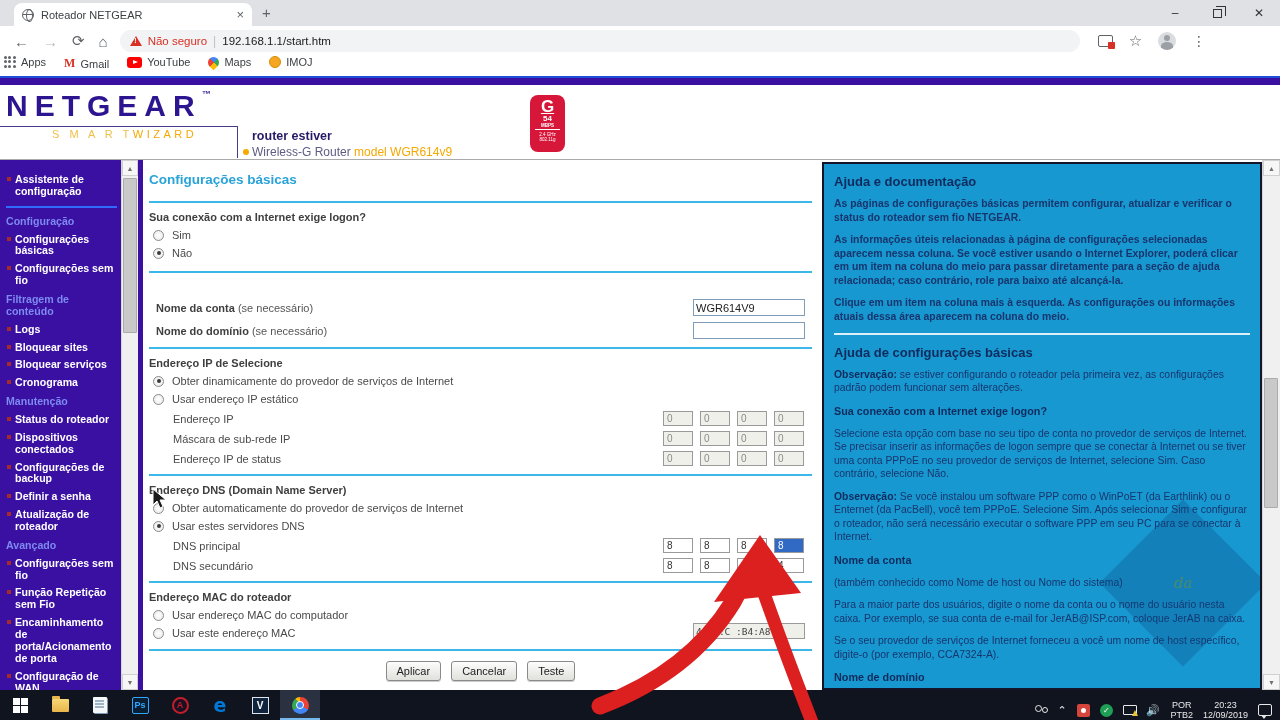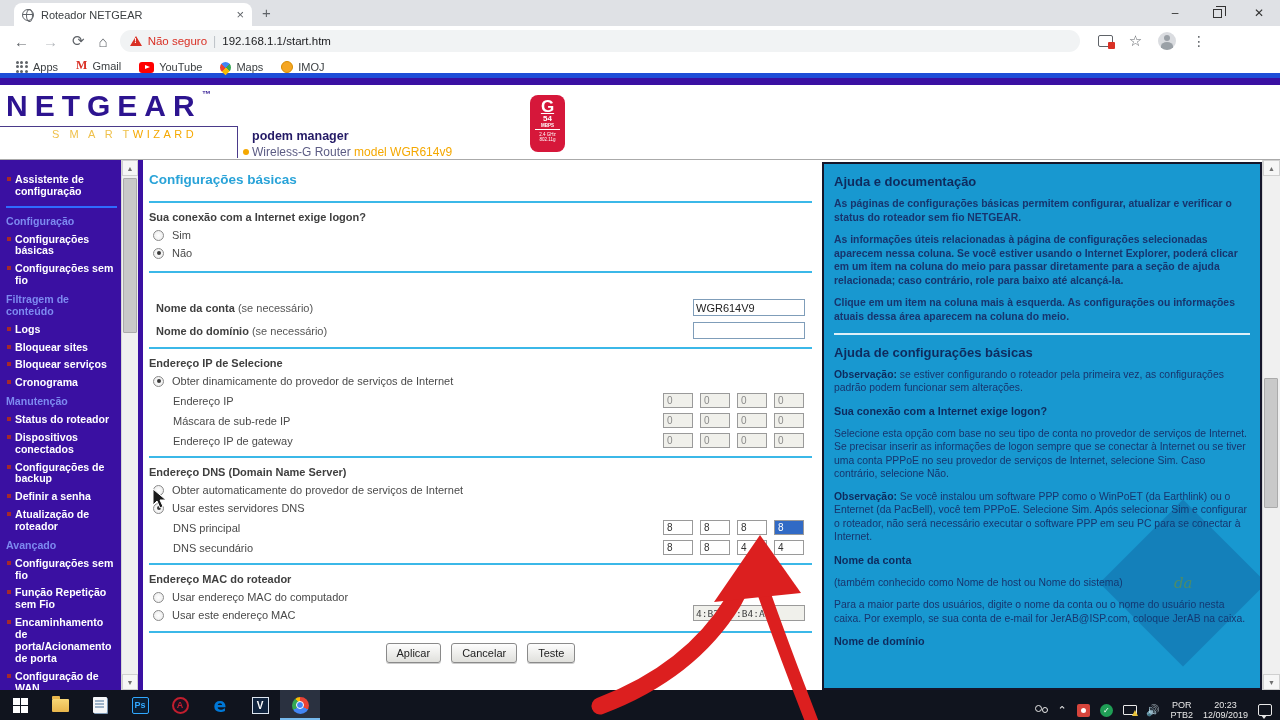--- a/index.html
+++ b/index.html
@@ -30,21 +30,21 @@
   .urltext { color:#202124; font-size:11.5px; }
   .addr-right { display:flex; align-items:center; gap:16px; margin-left:18px; }
   .site-ic { width:15px; height:12px; border:1.4px solid #5F6368; border-radius:2px; position:relative; }
   .site-ic::after { content:""; position:absolute; right:-3px; bottom:-3px; width:7px; height:7px; background:#D93025; border-radius:1px; }
   .star { font-size:15px; color:#5F6368; }
   .avatar { width:18px; height:18px; border-radius:50%; background:#DADCE0; position:relative; overflow:hidden; }
   .avatar::before { content:""; position:absolute; left:6px; top:3px; width:6px; height:6px; border-radius:50%; background:#9AA0A6; }
   .avatar::after { content:""; position:absolute; left:3px; top:10px; width:12px; height:8px; border-radius:50% 50% 0 0; background:#9AA0A6; }
   .kebab { font-size:14px; color:#5F6368; letter-spacing:0; }
 
-  #bookmarks { position:absolute; left:0; top:56px; width:1280px; height:22px; background:#fff; border-bottom:5px solid #1d4ed8; display:flex; align-items:flex-end; gap:18px; padding-left:16px; }
+  #bookmarks { position:absolute; left:0; top:56px; width:1280px; height:22px; background:#fff; border-bottom:2px solid #1d4ed8; display:flex; align-items:flex-start; gap:18px; padding-left:4px; }
   .bm { display:flex; align-items:center; gap:5px; font-size:11px; color:#3C4043; }
   .ic-apps { width:12px; height:12px; display:grid; grid-template-columns:repeat(3,3px); grid-template-rows:repeat(3,3px); gap:1.3px; }
   .ic-apps i { background:#5F6368; border-radius:50%; }
   .ic-gmail { color:#D93025; font-weight:bold; font-size:12px; font-family:"Liberation Serif",serif; }
   .ic-yt { width:15px; height:11px; background:#FF0000; border-radius:3px; position:relative; }
   .ic-yt::after { content:""; position:absolute; left:5.5px; top:3px; border-left:5px solid #fff; border-top:2.8px solid transparent; border-bottom:2.8px solid transparent; }
   .ic-maps { width:11px; height:11px; background:conic-gradient(#4285F4 0 25%, #34A853 0 50%, #FBBC05 0 75%, #EA4335 0); border-radius:50% 50% 50% 0; transform:rotate(-45deg); }
   .ic-imoj { width:12px; height:12px; border-radius:50%; background:#F5A623; border:1px solid #D78C00; }
 
   
@@ -219,21 +219,21 @@
       <span>IMOJ</span>
     </span>
 </div>
 
 <div id="topbar"></div>
 <div id="ngheader">
   <div class="ng-logo"><span>NETGEAR</span><span class="ng-tm">™</span></div>
   <div class="ng-rule-h"></div>
   <div class="ng-rule-v"></div>
   <div class="ng-smart"><span class="s1">S M A R T</span><span class="s2">WIZARD</span></div>
-  <div class="ng-rm">podem manager</div>
+  <div class="ng-rm">router estiver</div>
   <div class="ng-dot"></div>
   <div class="ng-sub"><span>Wireless-G Router </span><span class="model">model WGR614v9</span></div>
   <div class="gbadge">
     <div class="g">G</div>
     <div class="n54">54</div>
     <div class="mbps">MBPS</div>
     <div class="tiny">2.4 GHz</div>
     <div class="tiny">802.11g</div>
   </div>
 </div>
@@ -319,20 +319,24 @@
   <div class="trule"></div>
 
   <div class="qhead">Endereço IP de Selecione</div>
   <div>
 
       <div class="radio-row">
         <span class="radio checked"></span>
         <span class="radio-label">Obter dinamicamente do provedor de serviços de Internet</span>
       </div>
 
+      <div class="radio-row">
+        <span class="radio"></span>
+        <span class="radio-label">Usar endereço IP estático</span>
+      </div>
     </div>
   <div>
 
       <div class="octet-row">
         <span class="octet-label">Endereço IP</span>
         <span class="octets">
           <span class="octet">0</span>
           <span class="octet">0</span>
           <span class="octet">0</span>
           <span class="octet">0</span>
@@ -343,21 +347,21 @@
         <span class="octet-label">Máscara de sub-rede IP</span>
         <span class="octets">
           <span class="octet">0</span>
           <span class="octet">0</span>
           <span class="octet">0</span>
           <span class="octet">0</span>
         </span>
       </div>
 
       <div class="octet-row">
-        <span class="octet-label">Endereço IP de gateway</span>
+        <span class="octet-label">Endereço IP de status</span>
         <span class="octets">
           <span class="octet">0</span>
           <span class="octet">0</span>
           <span class="octet">0</span>
           <span class="octet">0</span>
         </span>
       </div>
     </div>
   <div class="trule"></div>
 
@@ -443,20 +447,21 @@
       <div class="hb"><b class="hb-lead"></b><span>Selecione esta opção com base no seu tipo de conta no provedor de serviços de Internet. Se precisar inserir as informações de logon sempre que se conectar à Internet ou se tiver uma conta PPPoE no seu provedor de serviços de Internet, selecione Sim. Caso contrário, selecione Não.</span></div>
 
       <div class="hb"><b class="hb-lead">Observação:</b><span>Se você instalou um software PPP como o WinPoET (da Earthlink) ou o Enternet (da PacBell), você tem PPPoE. Selecione Sim. Após selecionar Sim e configurar o roteador, não será necessário executar o software PPP em seu PC para se conectar à Internet.</span></div>
 
       <div class="hb subhead"><b class="hb-lead"></b><span>Nome da conta</span></div>
 
       <div class="hb"><b class="hb-lead"></b><span>(também conhecido como Nome de host ou Nome do sistema)</span></div>
 
       <div class="hb"><b class="hb-lead"></b><span>Para a maior parte dos usuários, digite o nome da conta ou o nome do usuário nesta caixa. Por exemplo, se sua conta de e-mail for JerAB@ISP.com, coloque JerAB na caixa.</span></div>
 
+      <div class="hb"><b class="hb-lead"></b><span>Se o seu provedor de serviços de Internet forneceu a você um nome de host específico, digite-o (por exemplo, CCA7324-A).</span></div>
 
       <div class="hb subhead"><b class="hb-lead"></b><span>Nome de domínio</span></div>
 
     </div>
   <div id="watermark">
       <span>da</span>
     </div>
 </div>
 <div id="help-scroll" class="scrollbar">
   <div class="sc-btn sc-top">▲</div>

